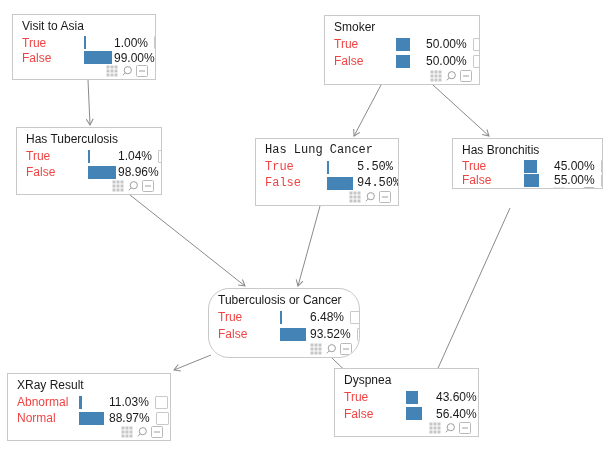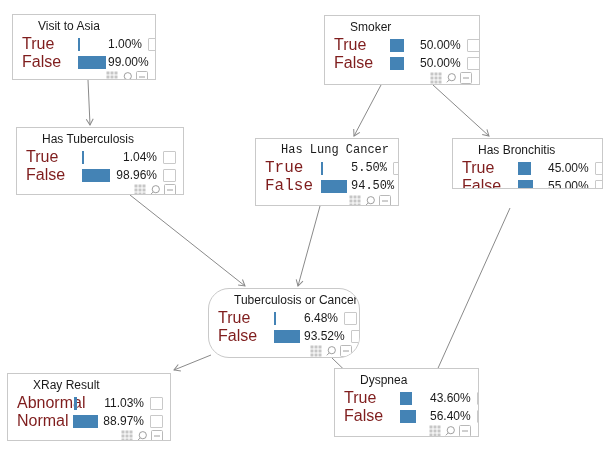--- a/index.html
+++ b/index.html
@@ -7,24 +7,24 @@
     position:relative;width:610px;height:470px;background:#ffffff;overflow:hidden;
     font-family:"Liberation Sans",sans-serif;
   }
   #edges-layer{position:absolute;left:0;top:0;width:610px;height:470px;}
   .node{
     position:absolute;box-sizing:border-box;background:#ffffff;
     border:1px solid #c9c9c9;padding:3px 7px 2px 9px;
     display:flex;flex-direction:column;overflow:hidden;
   }
   .node .title{
-    font-size:12px;color:#1a1a1a;line-height:16px;margin-bottom:1px;white-space:nowrap;margin-left:16px;
+    font-size:12px;color:#1a1a1a;line-height:16px;margin-bottom:1px;white-space:nowrap;
   }
   .row{display:flex;align-items:center;height:19px;}
-  .lbl{font-size:16px;color:#7f1d1d;min-width:44px;padding-right:12px;white-space:nowrap;}
+  .lbl{font-size:12px;color:#ef4444;min-width:44px;padding-right:18px;white-space:nowrap;}
   .barwrap{width:30px;flex:0 0 30px;height:13px;display:flex;align-items:center;}
   .bar{display:block;height:13px;}
   .pct{font-size:12px;color:#1a1a1a;margin-left:auto;white-space:nowrap;}
   .cb{
     width:13px;height:13px;flex:0 0 13px;margin-left:6px;
     border:1px solid #c9c9c9;border-radius:1px;background:#ffffff;box-sizing:border-box;
   }
   .icons{margin-top:auto;display:flex;justify-content:flex-end;align-items:center;gap:3px;height:14px;}
   .icons span{display:inline-flex;width:12px;height:12px;}
 </style>
@@ -139,21 +139,21 @@
         </span>
       <span>
           <svg width="12" height="12" viewBox="0 0 12 12">
             <rect x="0.5" y="0.5" width="11" height="11" rx="1" fill="#ffffff" stroke="#b9b9b9" stroke-width="1"></rect>
             <line x1="3" y1="6" x2="9" y2="6" stroke="#9e9e9e" stroke-width="1"></line>
           </svg>
         </span>
     </div>
   </div>
 
-  <div class="node" style="left: 16px; top: 127px; width: 168px; height: 68px;">
+  <div class="node" style="left: 16px; top: 127px; width: 146px; height: 68px;">
     <div class="title">Has Tuberculosis</div>
     <div class="row">
       <span class="lbl">True</span>
       <span class="barwrap">
           <span class="bar" style="background: rgb(68, 131, 181); width: 1.5px;"></span>
         </span>
       <span class="pct">1.04%</span>
       <span class="cb"></span>
     </div>
     <div class="row">

